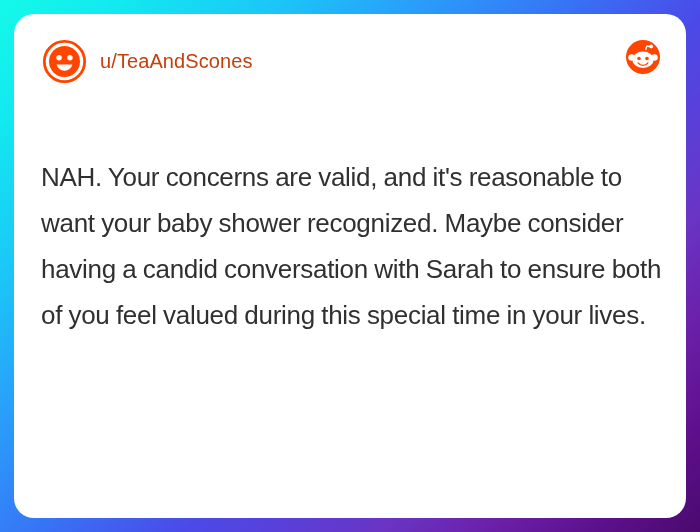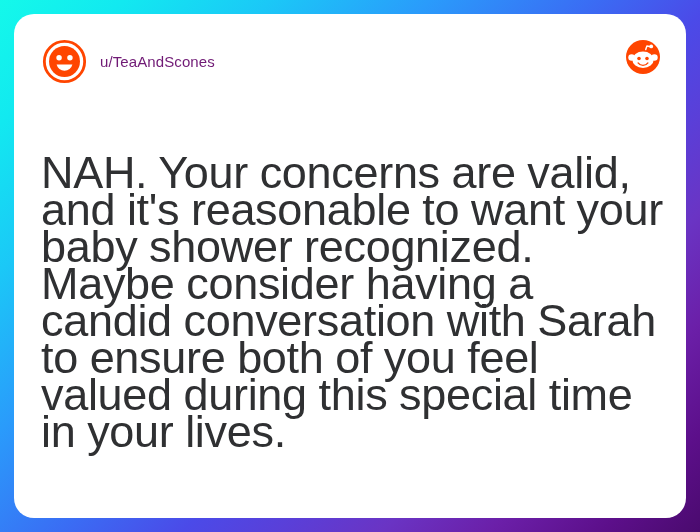--- a/index.html
+++ b/index.html
@@ -50,42 +50,42 @@
     height:58px;
   }
 
   .avatar {
     width:45px; height:45px;
     flex:0 0 45px;
     display:block;
   }
 
   .username {
-    font-size:15px;
-    color:#701a75;
+    font-size:20px;
+    color:#c2410c;
     letter-spacing:0.1px;
     white-space:nowrap;
     font-family:"Liberation Sans", sans-serif;
   }
 
   
   .brand-logo {
     position:absolute;
     right:26px; top:26px;
     width:34px; height:34px;
     display:block;
   }
 
   
   .post-body {
     position:absolute;
     left:27px; top:140px;
     width:625px;
-    font-size:45px;
-    line-height:37px;
+    font-size:26px;
+    line-height:46px;
     color:#2f3032;
     letter-spacing:-0.3px;
     font-family:"Liberation Sans", sans-serif;
     font-weight:400;
     word-spacing:-0.5px;
   }
 </style>
 </head>
 <body>
 

